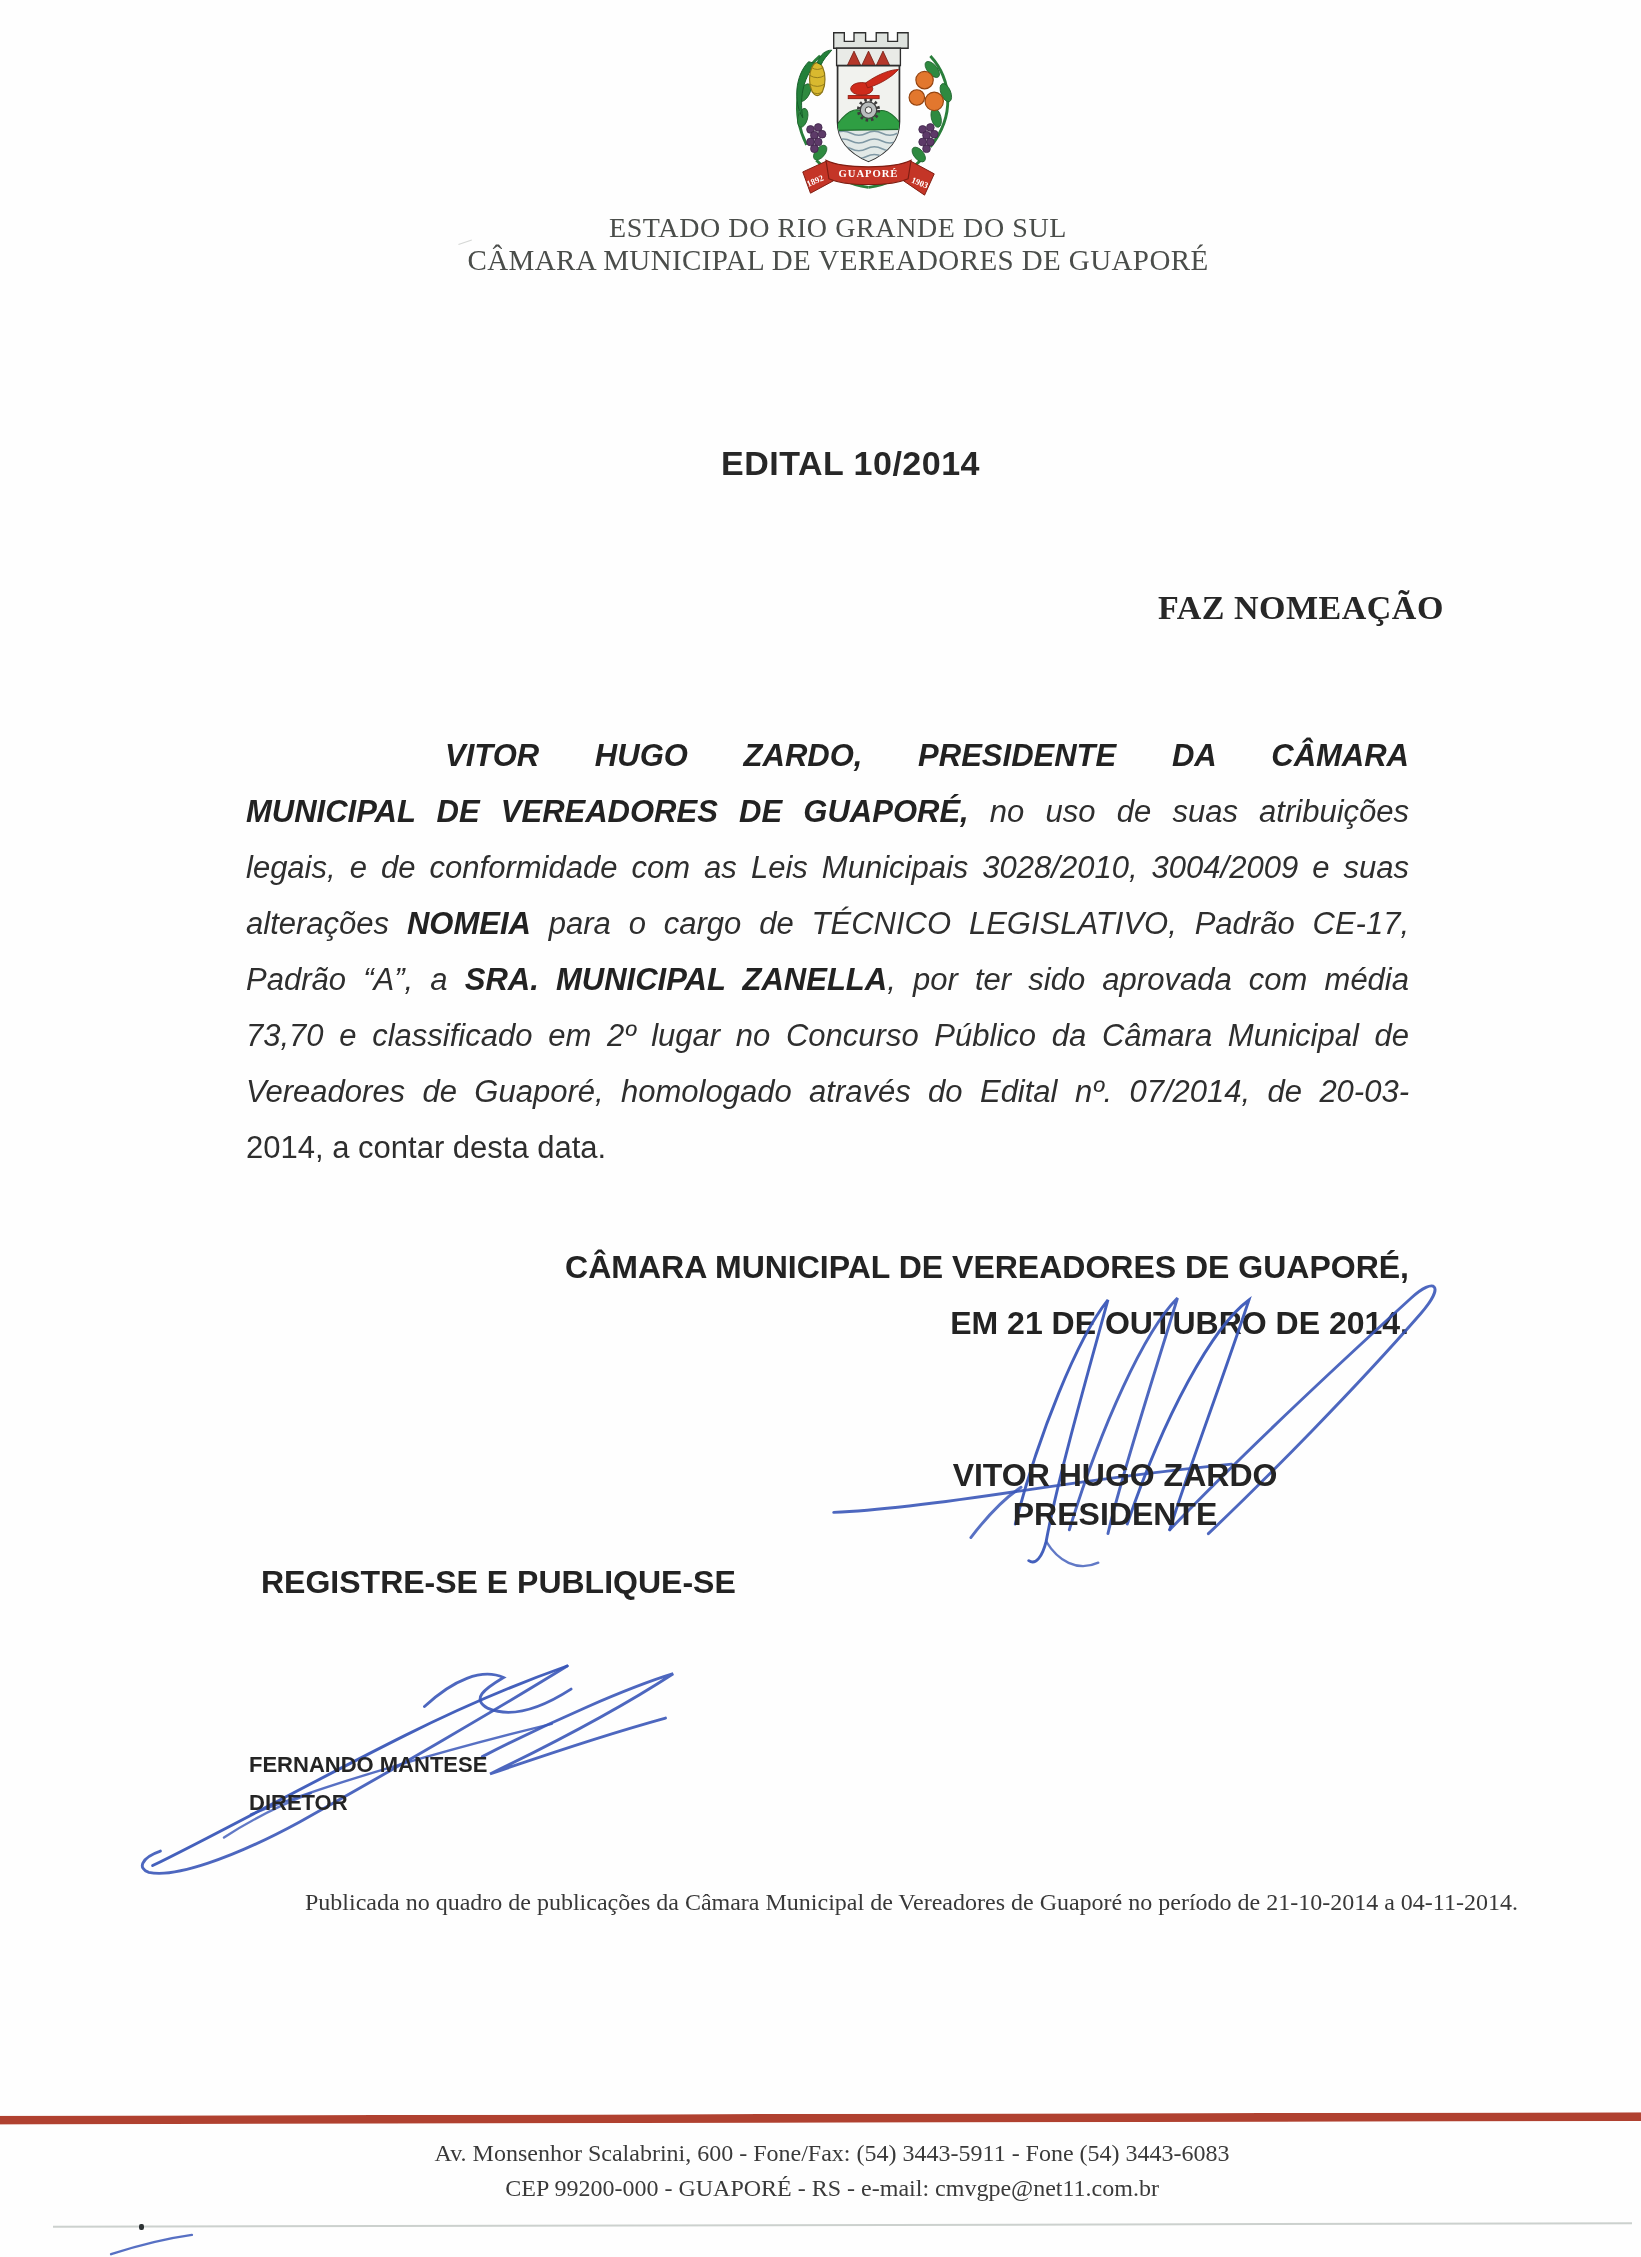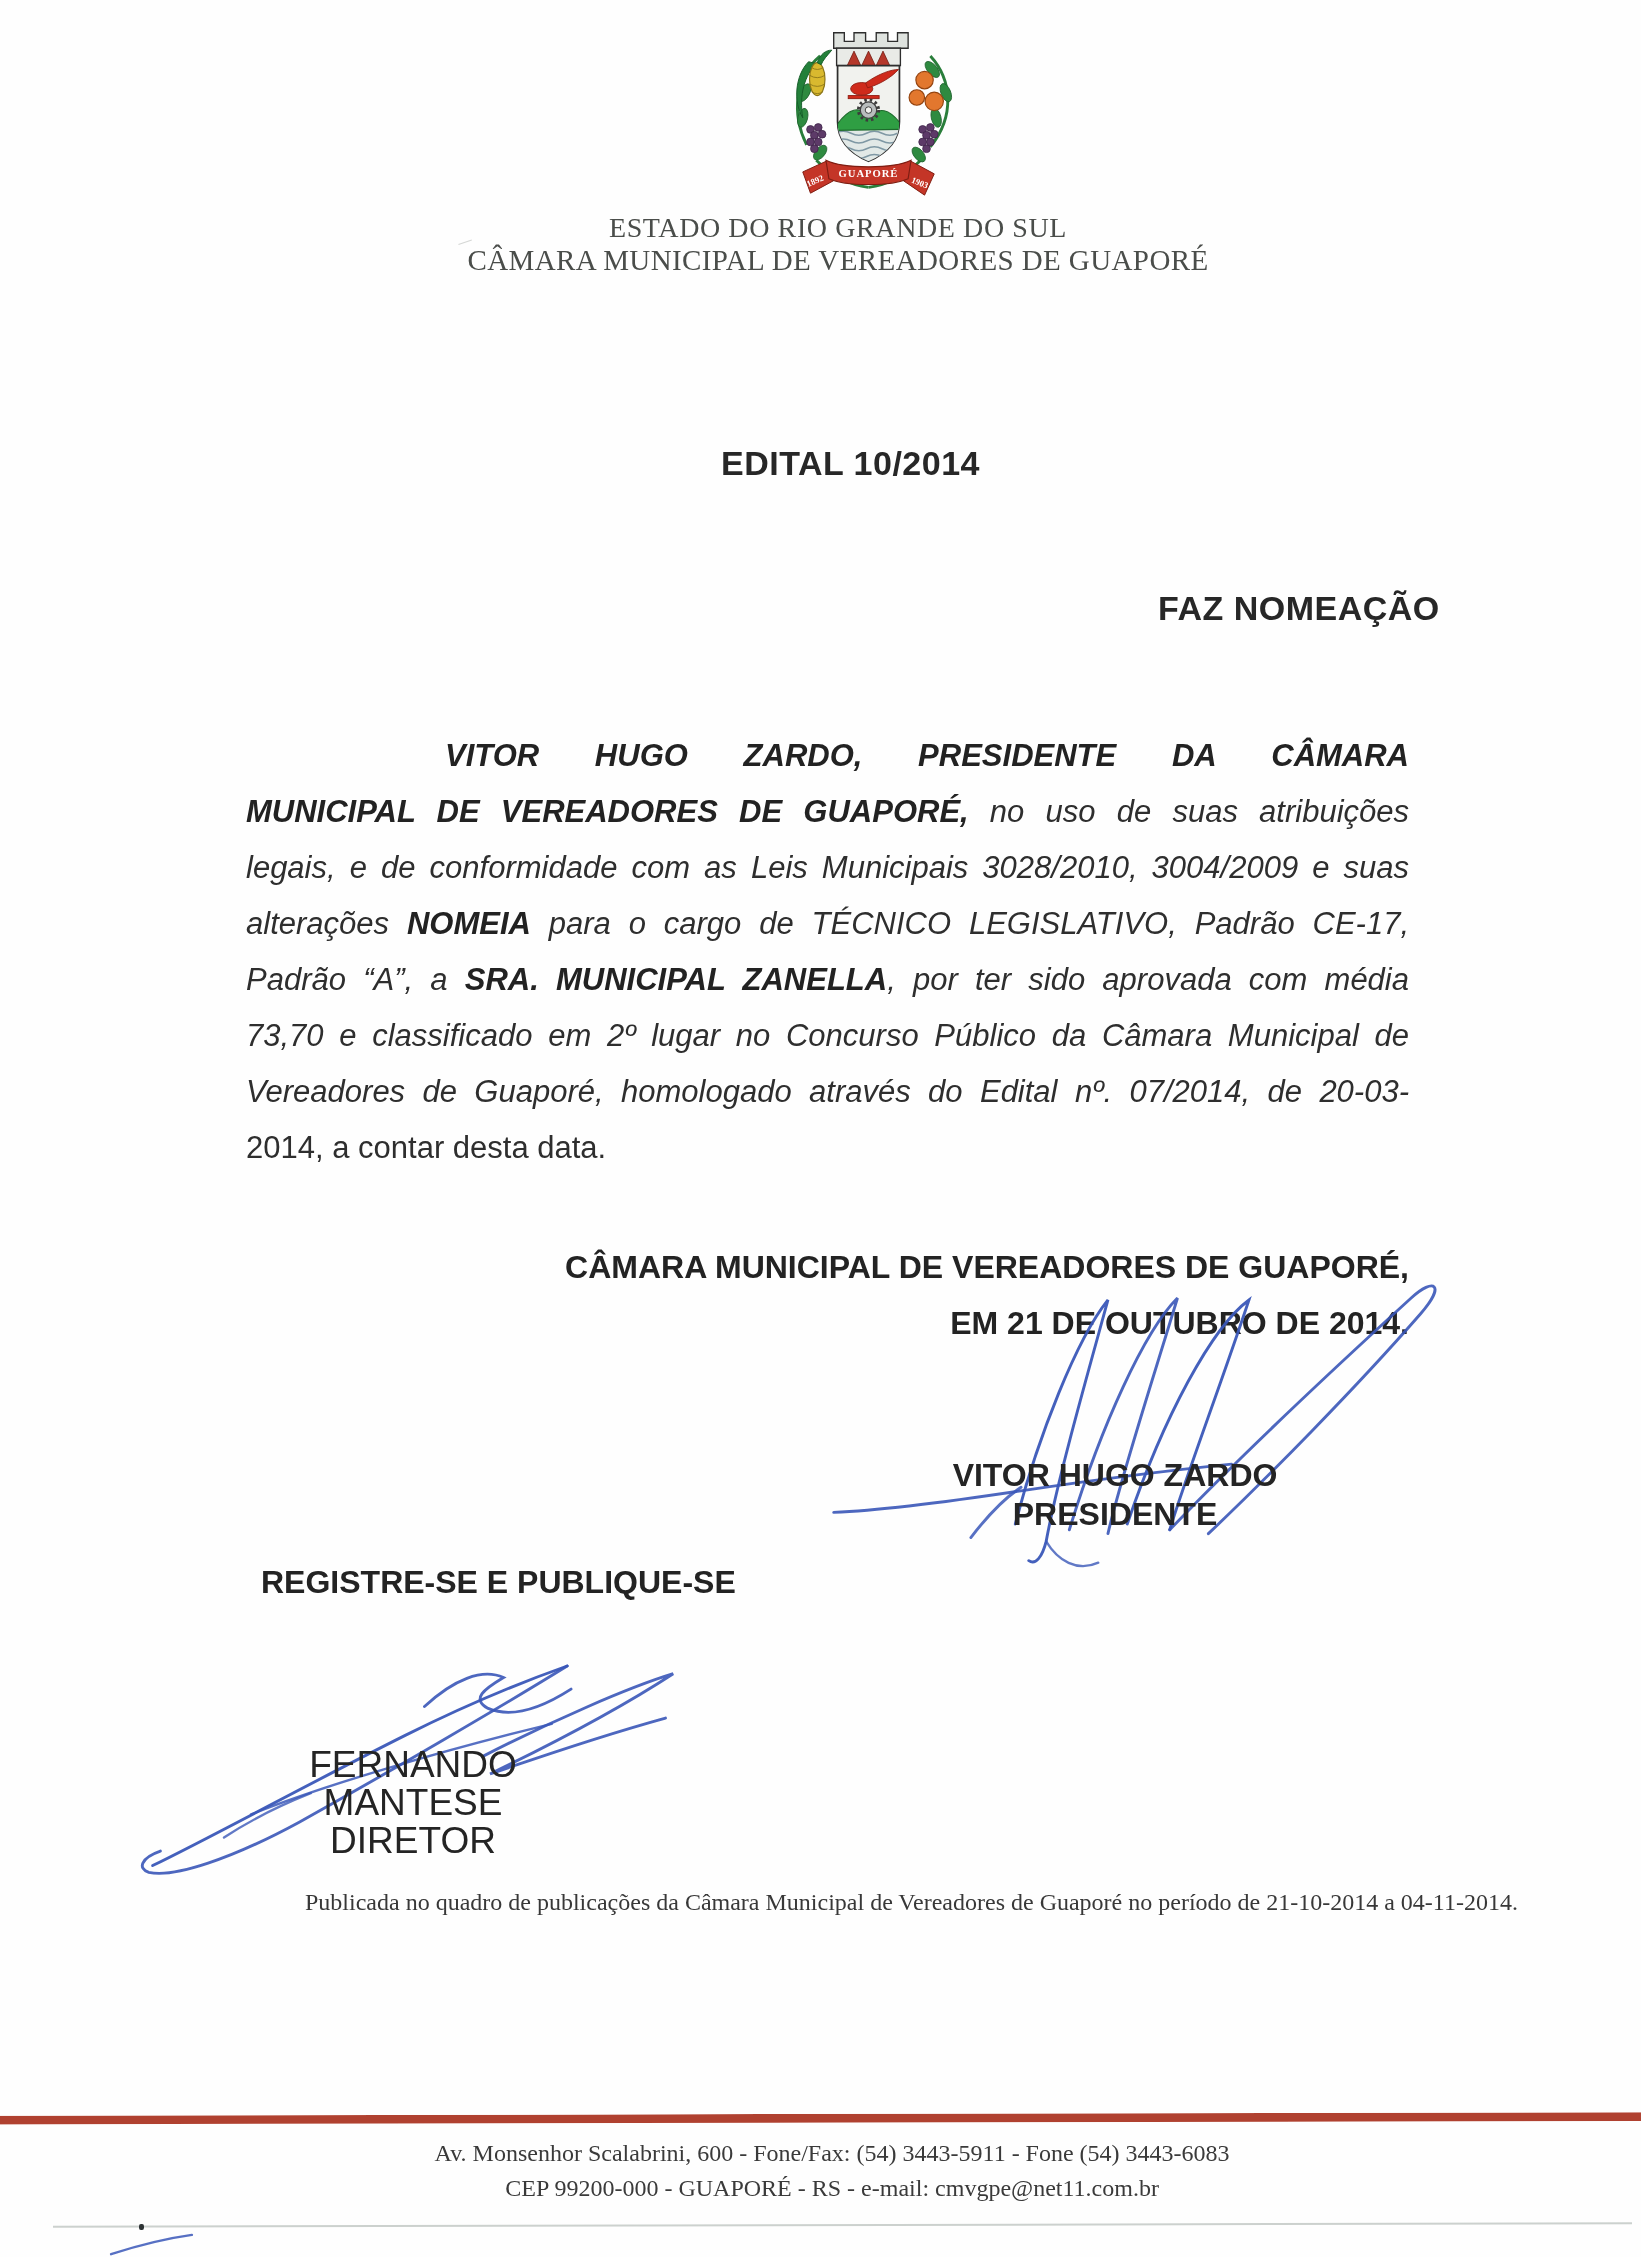--- a/index.html
+++ b/index.html
@@ -12,37 +12,37 @@
   .crest{position:absolute;left:766px;top:25px;width:205px;height:174px;}
   
   .letterhead{
     position:absolute;left:0;top:211px;width:1676px;text-align:center;
     font-family:"Liberation Serif",serif;color:#4a4d4a;line-height:33px;
   }
   .lh1{font-size:28px;letter-spacing:0.6px;}
   .lh2{font-size:29px;letter-spacing:0.4px;}
   
   .doc-title{position:absolute;left:721px;top:444px;font-weight:bold;font-size:34px;letter-spacing:0.5px;color:#272727;}
-  .doc-subject{position:absolute;left:1158px;top:589px;font-weight:bold;font-size:34px;letter-spacing:0.5px;color:#272727;}
+  .doc-subject{position:absolute;left:1158px;top:589px;font-weight:bold;font-size:34px;letter-spacing:0.5px;color:#272727;font-family:Liberation Serif, serif;}
   
   .body-par{position:absolute;left:246px;top:728px;width:1163px;font-size:31px;line-height:56px;color:#2e2e2e;}
   .jline{text-align:justify;text-align-last:justify;font-style:italic;}
   .jline.indent{padding-left:199px;}
   .lline{text-align:left;text-align-last:left;}
   .b{font-weight:bold;color:#222;}
   
   .dateline{position:absolute;left:246px;top:1239px;width:1163px;font-weight:bold;font-size:32px;line-height:56px;color:#232323;}
   .dl1{text-align:right;}
   .dl2{text-align:right;}
   
   .sig1{position:absolute;left:826px;top:1271px;}
   .sigblock1{position:absolute;left:898px;top:1456px;width:434px;text-align:center;font-weight:bold;font-size:32px;line-height:39px;color:#242424;}
   .order{position:absolute;left:261px;top:1564px;font-weight:bold;font-size:32px;color:#232323;}
   .sig2{position:absolute;left:135px;top:1639px;}
-  .sigblock2{position:absolute;left:249px;top:1746px;width:328px;text-align:center;font-weight:normal;font-size:37px;line-height:38px;color:#242424;}
+  .sigblock2{position:absolute;left:249px;top:1746px;width:328px;font-weight:bold;font-size:22px;line-height:38px;color:#242424;}
   
   .pubnote{position:absolute;left:305px;top:1889px;font-family:"Liberation Serif",serif;font-size:24px;color:#383838;}
   
   .rule{position:absolute;left:0;top:2114px;width:1641px;height:8.7px;transform:rotate(-.12deg);}
   .footer{position:absolute;left:11.6px;top:2136px;width:1641px;text-align:center;
           font-family:"Liberation Serif",serif;font-size:24px;line-height:35px;color:#3a3a3a;}
   
   .scanline{position:absolute;left:53px;top:2224px;width:1579px;height:1.9px;background:#ccd1ce;transform:rotate(-.12deg);}
   .scandot{position:absolute;left:139px;top:2224px;width:4.8px;height:5.8px;background:#2d3234;border-radius:40%;}
   .corner-ink{position:absolute;left:108px;top:2232px;}

